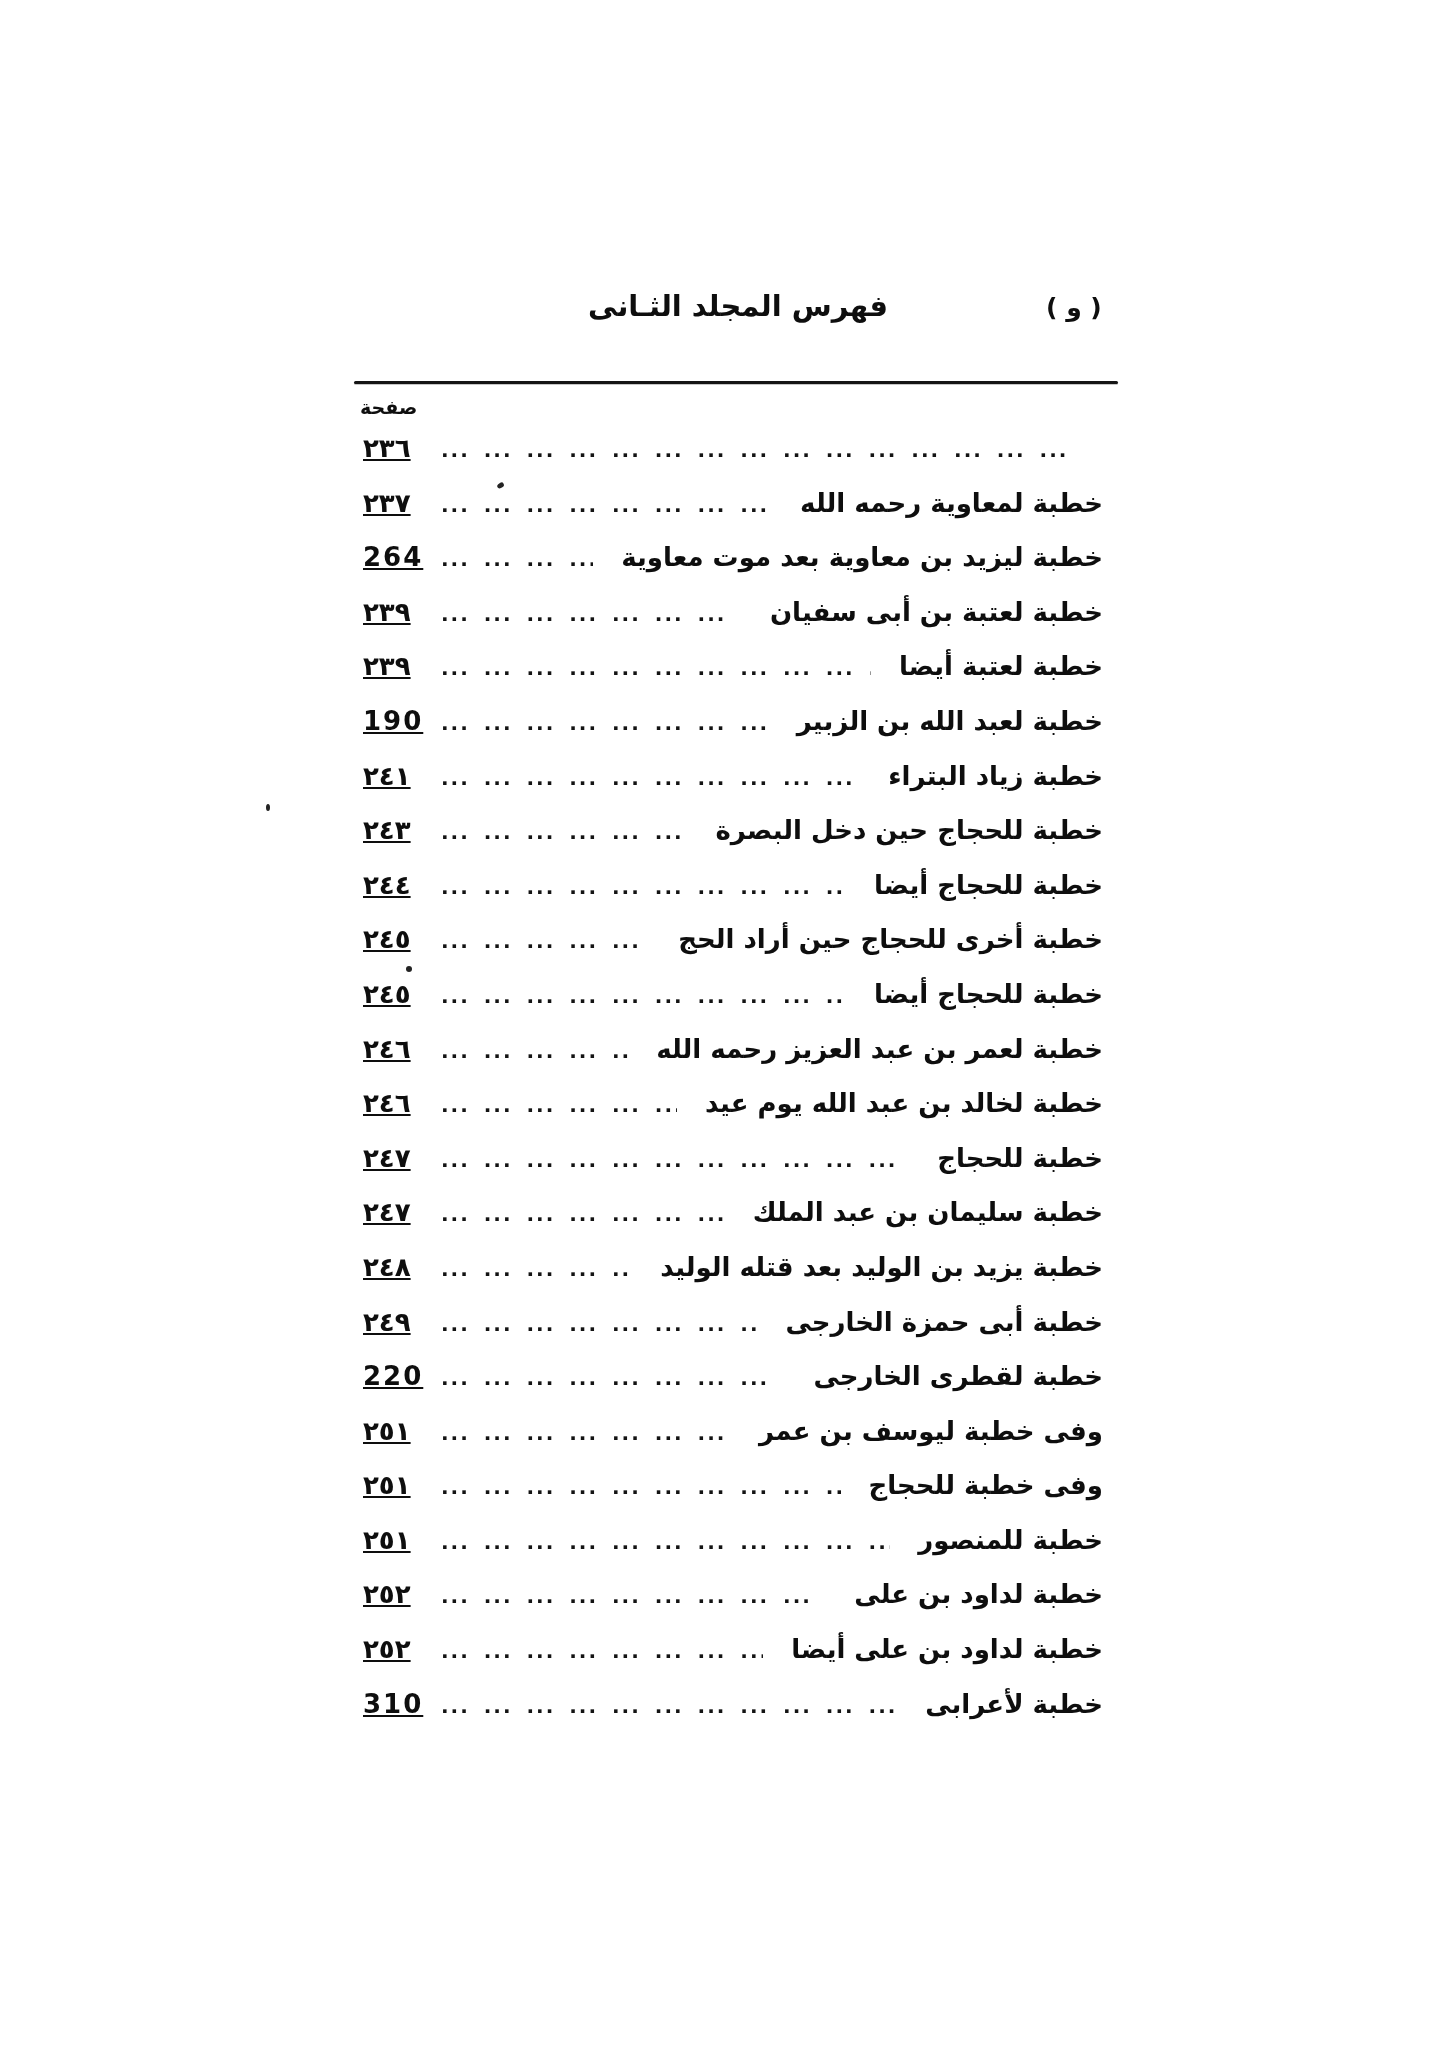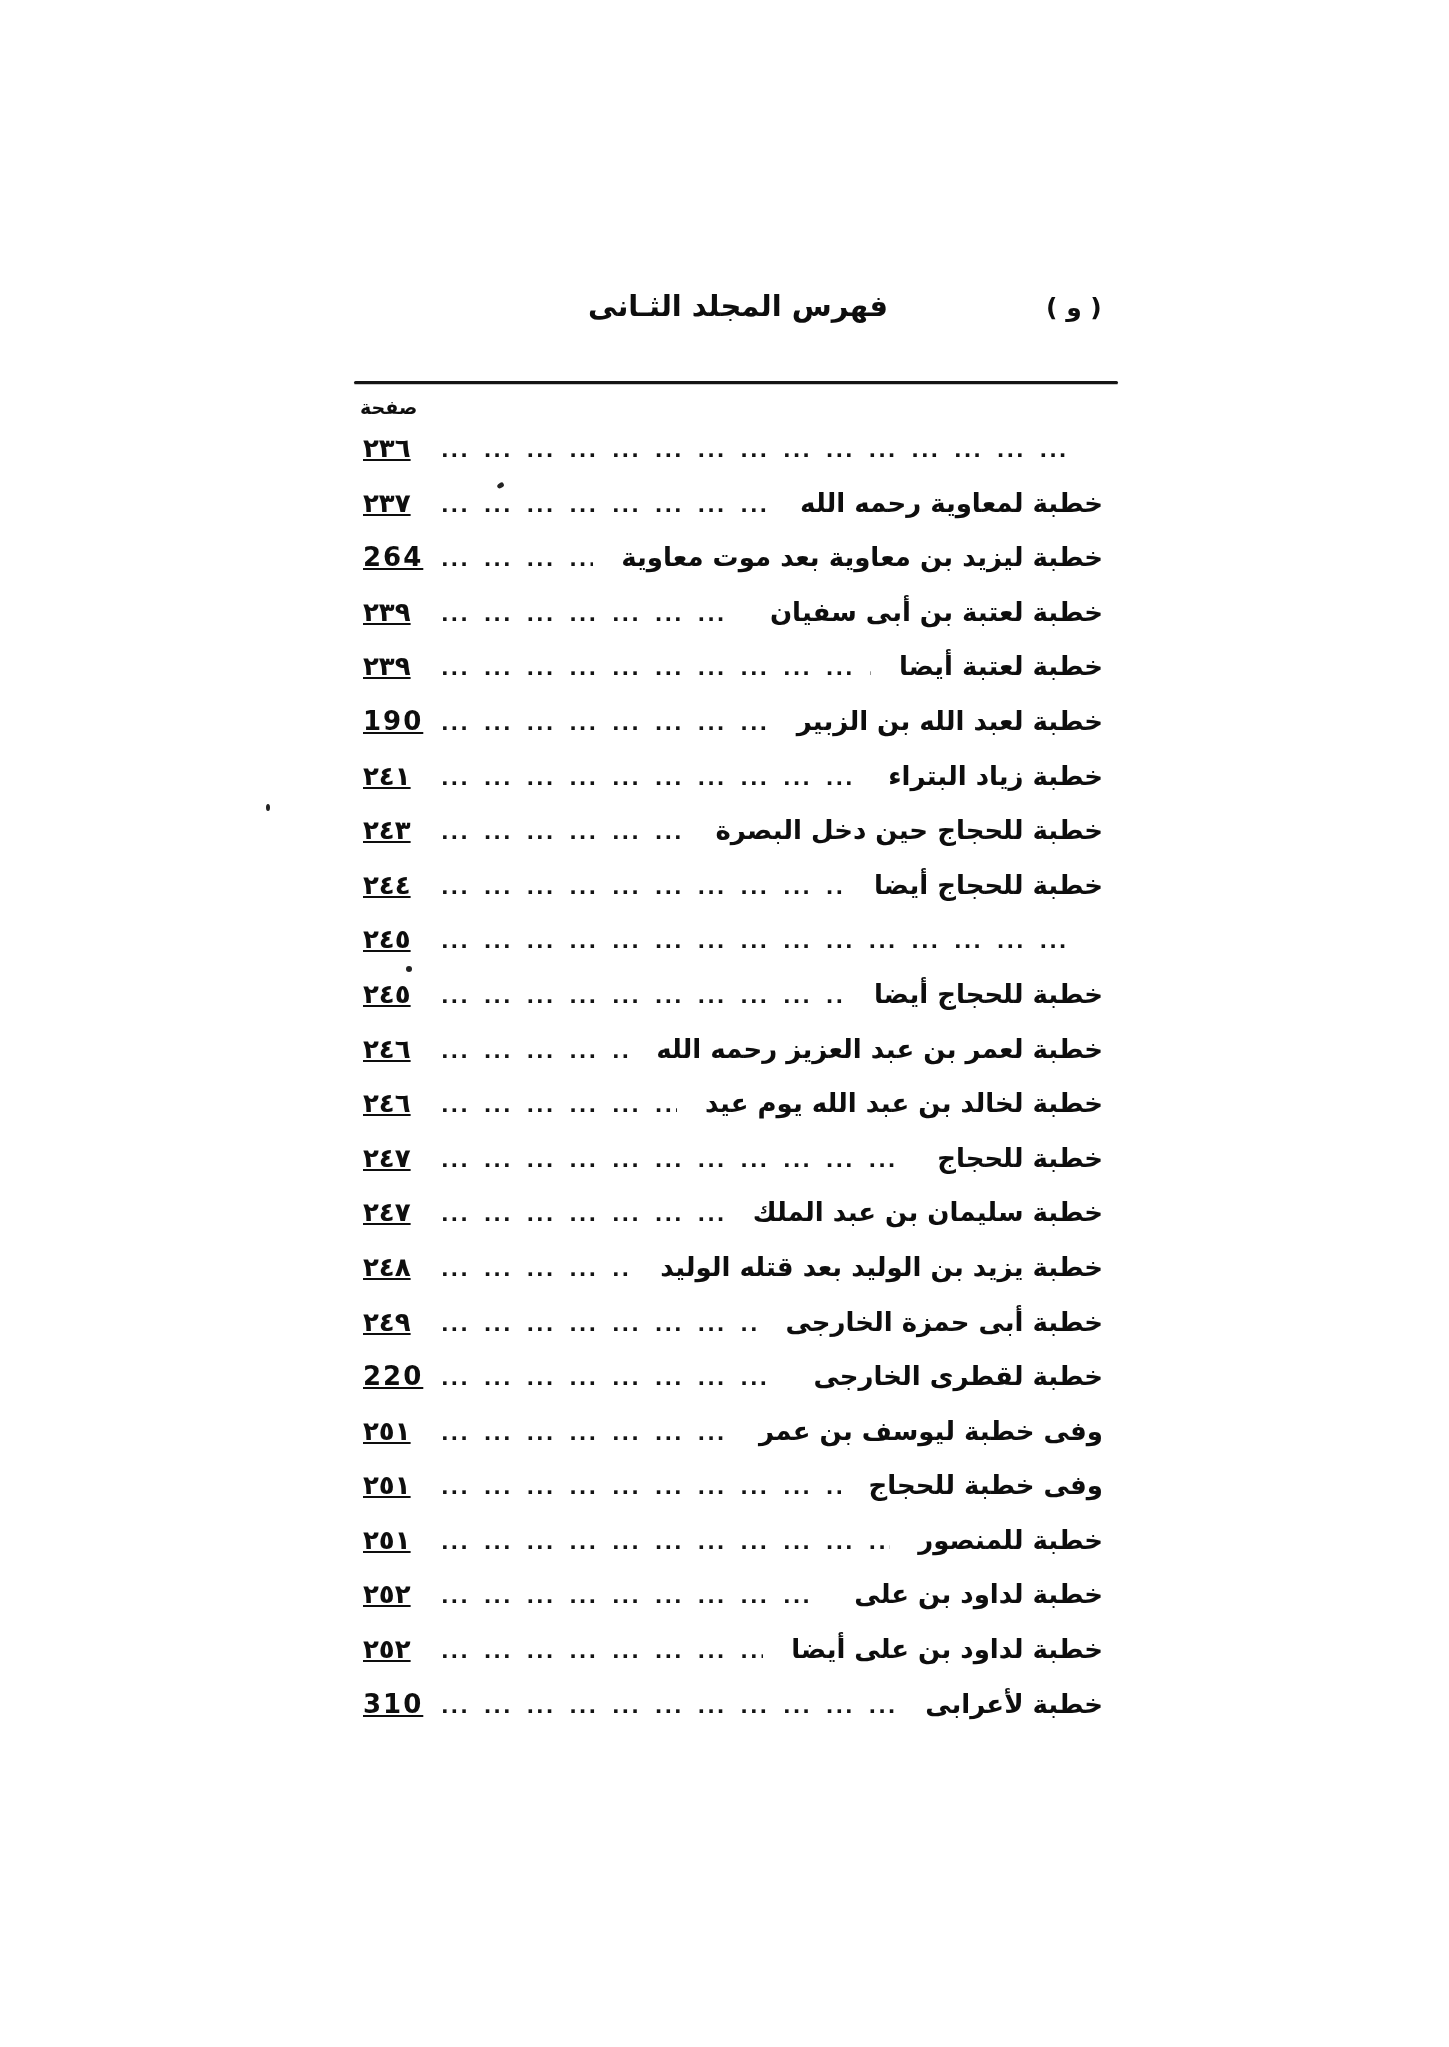--- a/index.html
+++ b/index.html
@@ -157,20 +157,21 @@
     <span class="num">٢٤٣</span>
   </div>
 
   <div class="row">
     <span class="title">خطبة للحجاج أيضا</span>
     <span class="leader">... ... ... ... ... ... ... ... ... ... ... ... ... ... ... ... ... ... ... ... ... ... ... ... ... ... ... ... ... ... ... ... ... ... ... ... ... ... ... ...</span>
     <span class="num">٢٤٤</span>
   </div>
 
   <div class="row">
+    <span class="title">خطبة أخرى للحجاج حين أراد الحج</span>
     <span class="leader">... ... ... ... ... ... ... ... ... ... ... ... ... ... ... ... ... ... ... ... ... ... ... ... ... ... ... ... ... ... ... ... ... ... ... ... ... ... ... ...</span>
     <span class="num">٢٤٥</span>
   </div>
 
   <div class="row">
     <span class="title">خطبة للحجاج أيضا</span>
     <span class="leader">... ... ... ... ... ... ... ... ... ... ... ... ... ... ... ... ... ... ... ... ... ... ... ... ... ... ... ... ... ... ... ... ... ... ... ... ... ... ... ...</span>
     <span class="num">٢٤٥</span>
   </div>
 

